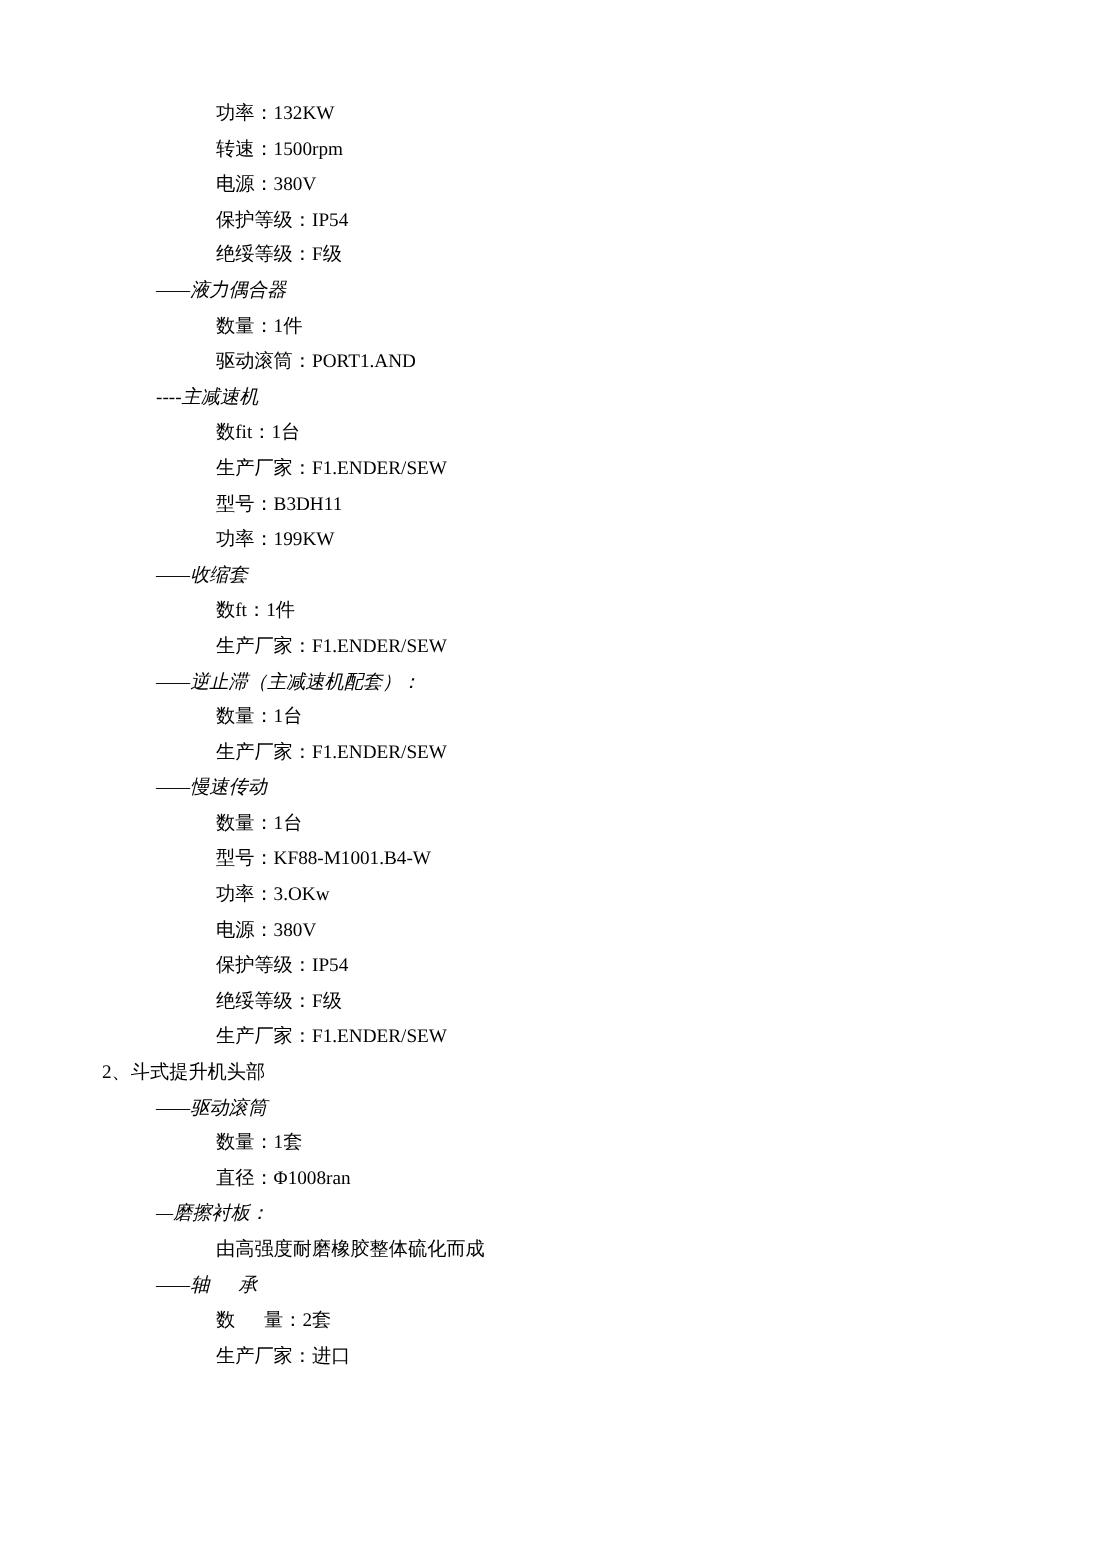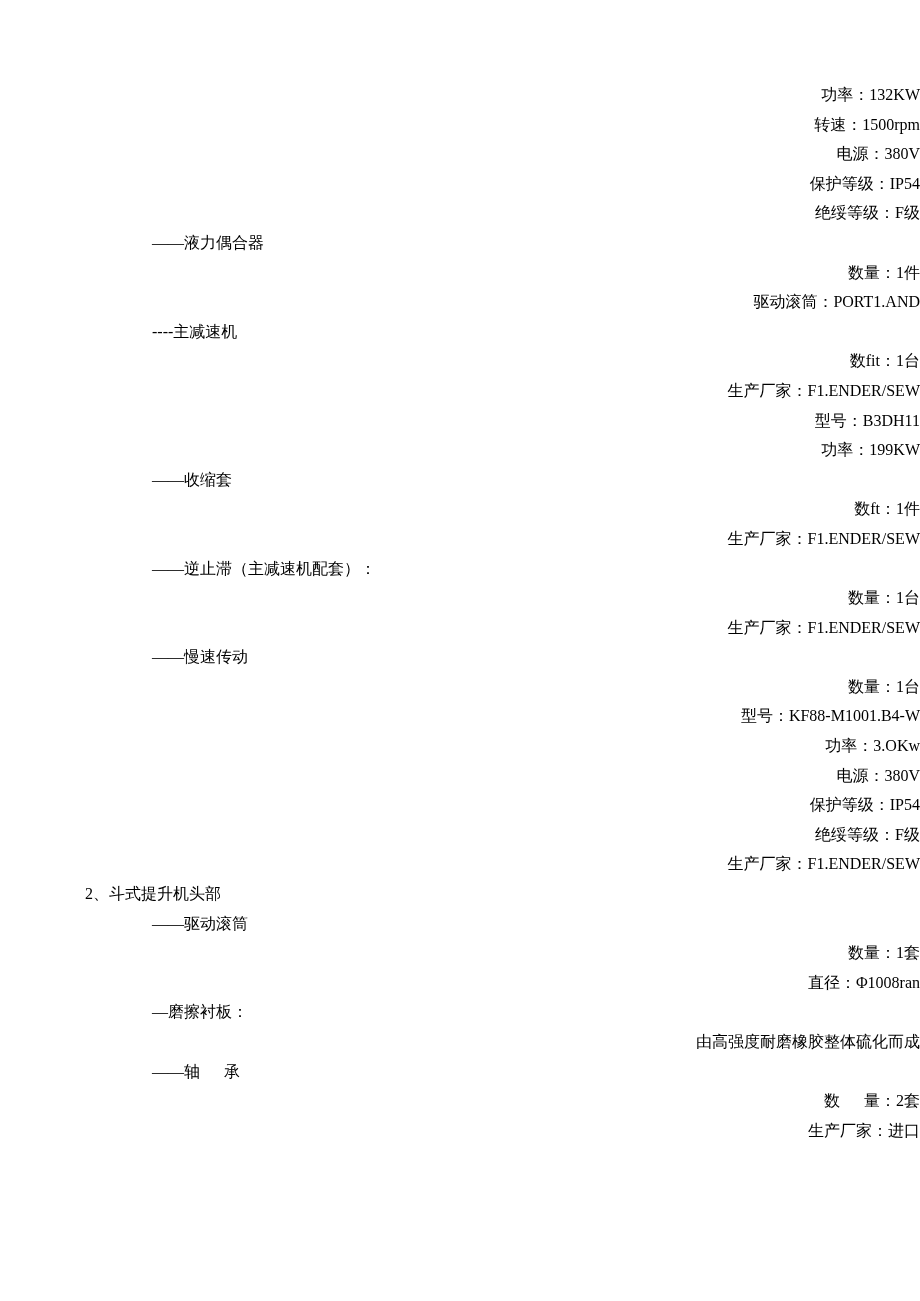--- a/index.html
+++ b/index.html
@@ -9,22 +9,22 @@
     font-family: "SimSun", "宋体", serif;
     font-size: 16px;
     color: #000000;
     line-height: 1.85;
   }
   .page {
     width: 920px;
     box-sizing: border-box;
     padding-left: 85px;
   }
-  .indent-1 { margin-left: 67px; }
-  .indent-2 { margin-left: 95px; text-align: right; }
+  .indent-1 { margin-left: 45px; font-style: italic; }
+  .indent-2 { margin-left: 95px; }
   .row { white-space: pre; }
 </style>
 </head>
 <body>
 
 <div class="page">
 
   <div class="indent-2 row"><span>功率：132KW</span></div>
   <div class="indent-2 row"><span>转速：1500rpm</span></div>
   <div class="indent-2 row"><span>电源：380V</span></div>

